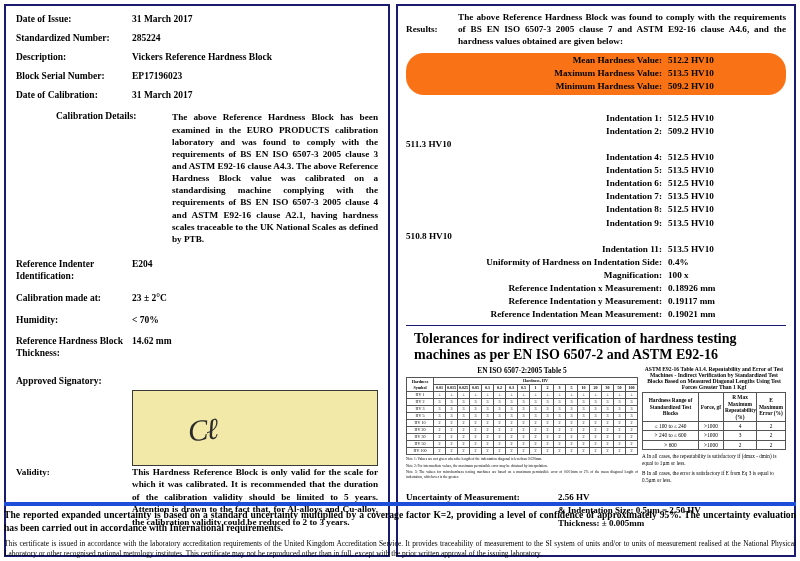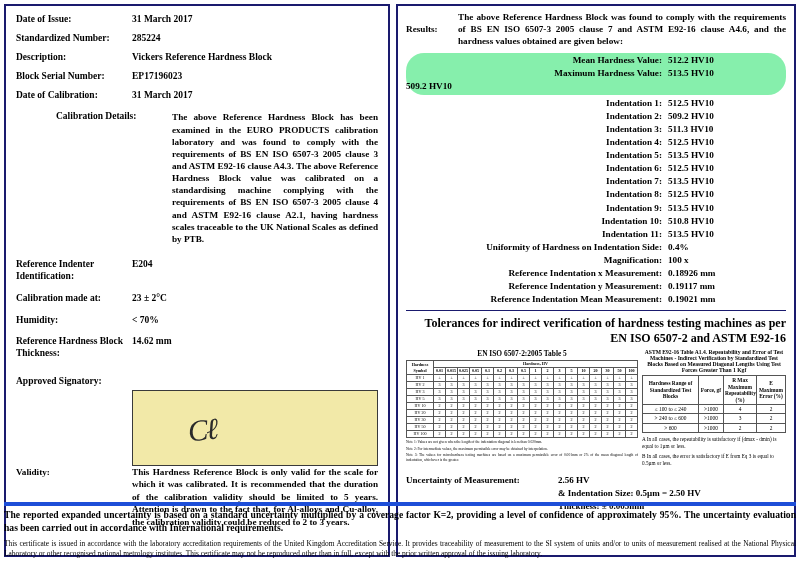--- a/index.html
+++ b/index.html
@@ -117,23 +117,23 @@
     font-weight: bold;
     width: 52px;
     flex: 0 0 52px;
   }
   .results-head .val {
     flex: 1;
     font-weight: bold;
     text-align: justify;
   }
   .hl-block {
-    background: #86efac;
+    background: #f97316;
     padding: 1px 0 2px 0;
-    margin-bottom: 1px;
+    margin-bottom: 16px;
     border-radius: 18px;
   }
   .kv {
     display: flex;
     font-size: 9.2px;
     line-height: 1.42;
     font-weight: bold;
   }
   .kv .k {
     flex: 1;
@@ -144,23 +144,23 @@
     width: 118px;
     flex: 0 0 118px;
     text-align: left;
   }
   .ind-list { margin-top: 1px; }
   .divider-bold {
     border-top: 1px solid #1a1a6e;
     margin: 4px 0 3px 0;
   }
   .tol-title {
-    font-size: 12px;
-    font-weight: bold;
-    text-align: right;
+    font-size: 14px;
+    font-weight: bold;
+    text-align: left;
     margin: 2px 0 3px 8px;
   }
   .tables-wrap {
     display: flex;
     gap: 4px;
     align-items: stretch;
   }
   .tbl-left { width: 232px; flex: 0 0 232px; }
   .tbl-right { flex: 1; }
   .tbl-cap {
@@ -316,35 +316,35 @@
       <div class="hl-block">
         <div class="kv">
           <div class="k">Mean Hardness Value:</div>
           <div class="v">512.2  HV10</div>
         </div>
         <div class="kv">
           <div class="k">Maximum Hardness Value:</div>
           <div class="v">513.5  HV10</div>
         </div>
         <div class="kv">
+          <div class="k">Minimum Hardness Value:</div>
           <div class="v">509.2  HV10</div>
         </div>
       </div>
 
       <div class="ind-list">
         <div class="kv">
           <div class="k">Indentation 1:</div>
           <div class="v">512.5  HV10</div>
         </div>
         <div class="kv">
           <div class="k">Indentation 2:</div>
           <div class="v">509.2  HV10</div>
         </div>
         <div class="kv">
-          <div class="k">Indentation 3:</div>
           <div class="v">511.3  HV10</div>
         </div>
         <div class="kv">
           <div class="k">Indentation 4:</div>
           <div class="v">512.5  HV10</div>
         </div>
         <div class="kv">
           <div class="k">Indentation 5:</div>
           <div class="v">513.5  HV10</div>
         </div>
@@ -358,21 +358,20 @@
         </div>
         <div class="kv">
           <div class="k">Indentation 8:</div>
           <div class="v">512.5  HV10</div>
         </div>
         <div class="kv">
           <div class="k">Indentation 9:</div>
           <div class="v">513.5  HV10</div>
         </div>
         <div class="kv">
-          <div class="k">Indentation 10:</div>
           <div class="v">510.8  HV10</div>
         </div>
         <div class="kv">
           <div class="k">Indentation 11:</div>
           <div class="v">513.5  HV10</div>
         </div>
       </div>
 
       <div>
         <div class="kv">

